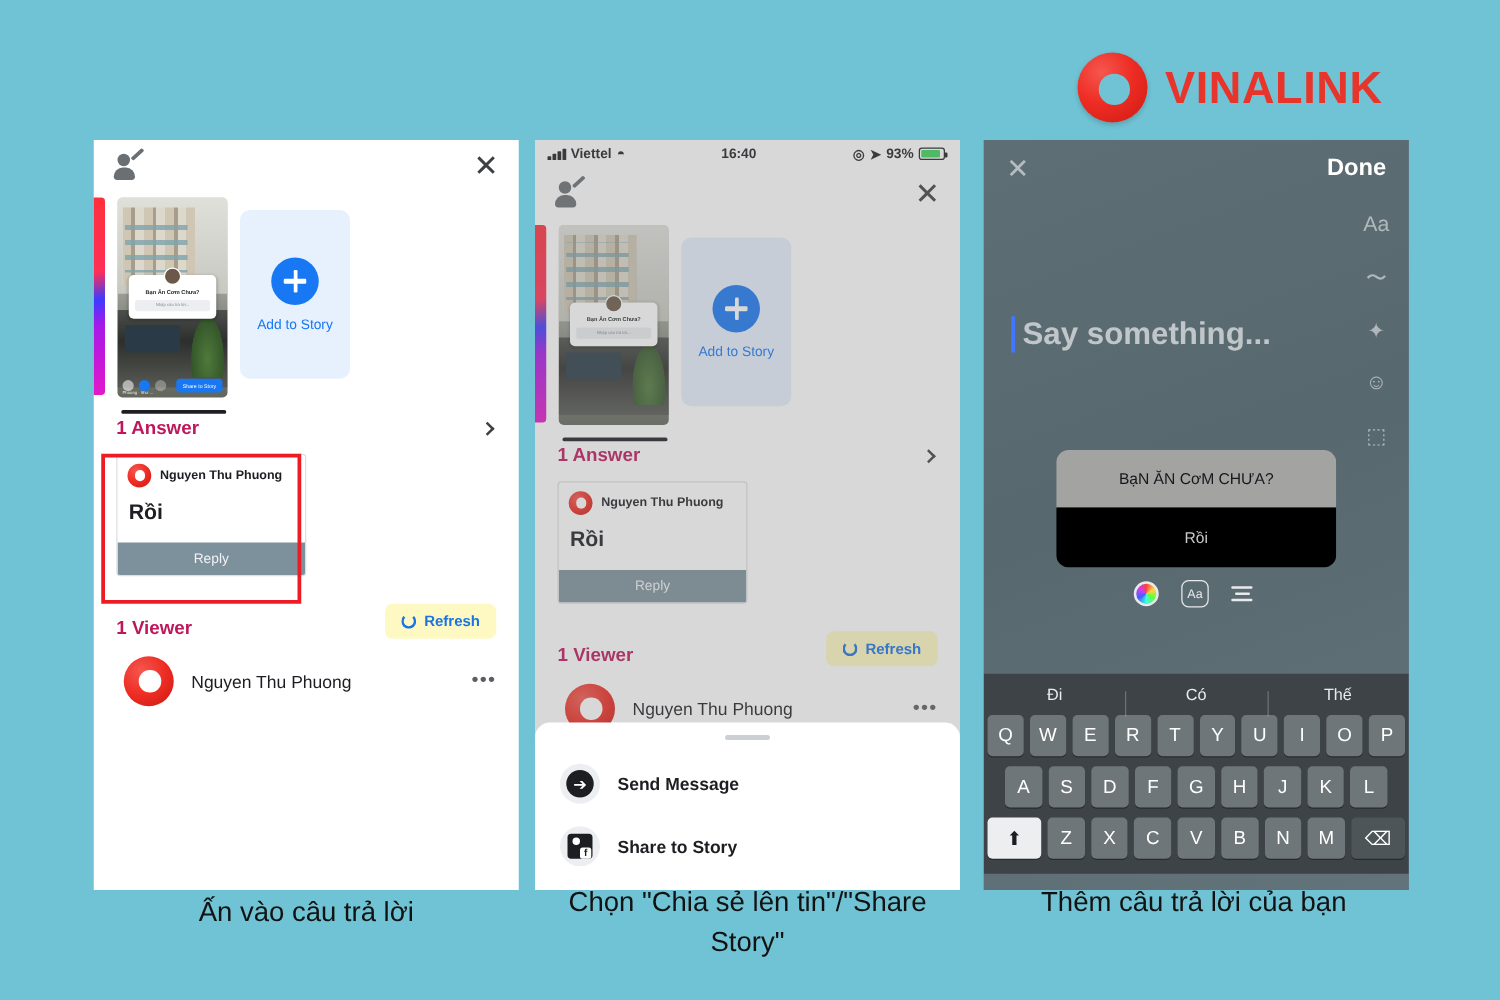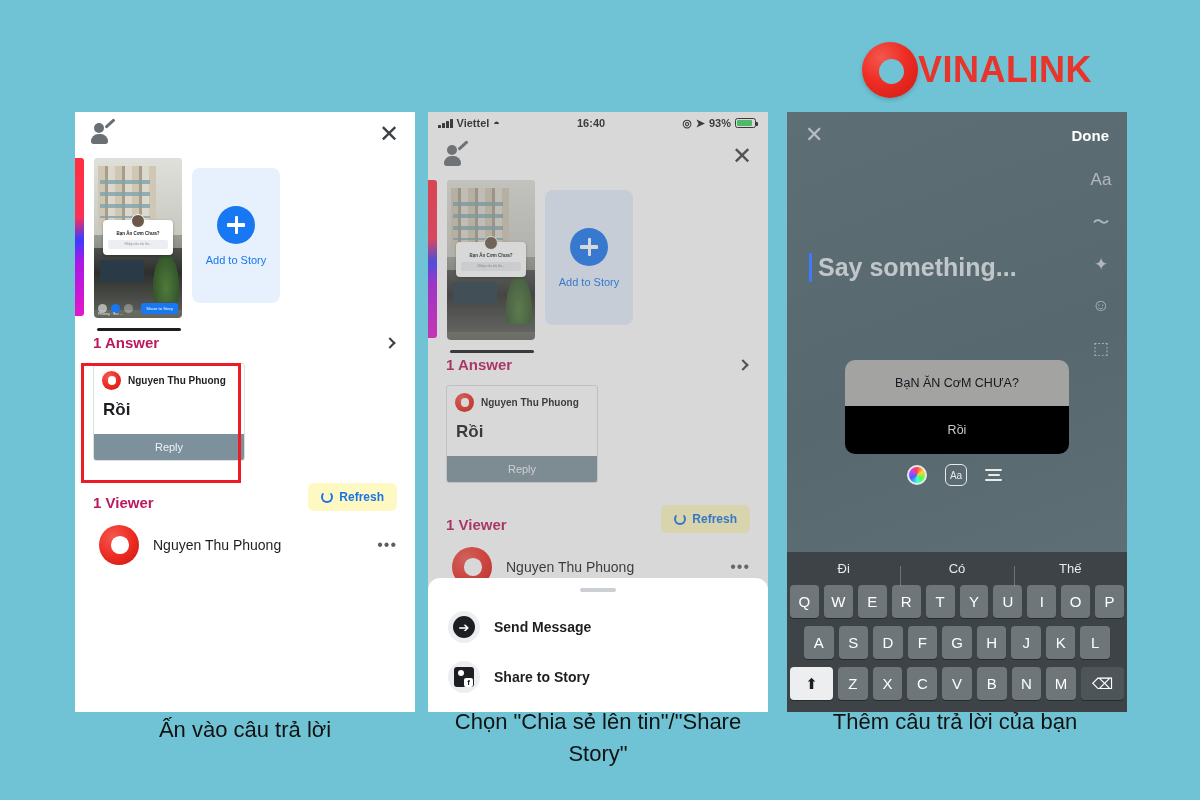--- a/index.html
+++ b/index.html
@@ -6,21 +6,21 @@
   html, body {
     width: 1200px; height: 800px;
     font-family: "Liberation Sans", sans-serif;
     overflow: hidden;
   }
   body { background: #6fc3d4; position: relative; }
 
   
   .logo-wrap {
     position: absolute; left: 862px; top: 42px;
-    display: flex; align-items: center; 
+    display: flex; align-items: center; gap: 14px;
   }
   .logo-ring {
     width: 56px; height: 56px; border-radius: 50%;
     background: radial-gradient(circle at 34% 28%, #f4574f 0%, #ee2d24 45%, #cf1a13 100%);
     display: flex; align-items: center; justify-content: center;
     box-shadow: 0 2px 4px rgba(0,0,0,.18);
   }
   .logo-ring::after {
     content: ""; width: 25px; height: 25px; border-radius: 50%;
     background: #6fc3d4; margin-left: 2px; margin-top: 3px;
@@ -267,21 +267,21 @@
   
   .composer {
     position: absolute; inset: 0;
     background: linear-gradient(160deg,#5e6e75 0%,#58686f 45%,#62737a 100%);
   }
   .cm-top {
     height: 46px; display: flex; align-items: center;
     justify-content: space-between; padding: 0 18px;
   }
   .cm-x { font-size: 22px; color: rgba(255,255,255,.55); font-weight: 300; }
-  .cm-done { font-size: 15px; color: #fff; font-weight: bold; }
+  .cm-done { font-size: 19px; color: #fff; font-weight: bold; }
   .cm-tools {
     position: absolute; right: 14px; top: 56px;
     display: flex; flex-direction: column; align-items: center; gap: 18px;
   }
   .cm-tools .ti {
     width: 24px; height: 24px; color: rgba(255,255,255,.52);
     display: flex; align-items: center; justify-content: center;
     font-size: 17px;
   }
   .say-something {
@@ -314,21 +314,21 @@
     width: 22px; height: 22px; border: 1.6px solid #e9eaec; border-radius: 6px;
     color: #e9eaec; font-size: 10px; display: flex;
     align-items: center; justify-content: center;
   }
   .align-ic { display: flex; flex-direction: column; gap: 3px; align-items: center; }
   .align-ic i { display: block; height: 1.8px; background: #e9eaec; border-radius: 1px; }
   .align-ic i:nth-child(1){width:17px}.align-ic i:nth-child(2){width:12px}.align-ic i:nth-child(3){width:17px}
 
   
   .keyboard {
-    position: absolute; left: 0; right: 0; bottom: 0;
+    position: absolute; left: 0; right: 0; bottom: 13px;
     background: #3d4347; padding-bottom: 4px;
   }
   .kb-suggest {
     display: flex; height: 33px; align-items: center;
     color: #e9eaec; font-size: 13px;
   }
   .kb-suggest div { flex: 1; text-align: center; position: relative; }
   .kb-suggest div + div::before {
     content: ""; position: absolute; left: 0; top: 5px;
     height: 20px; width: 1px; background: rgba(255,255,255,.25);

